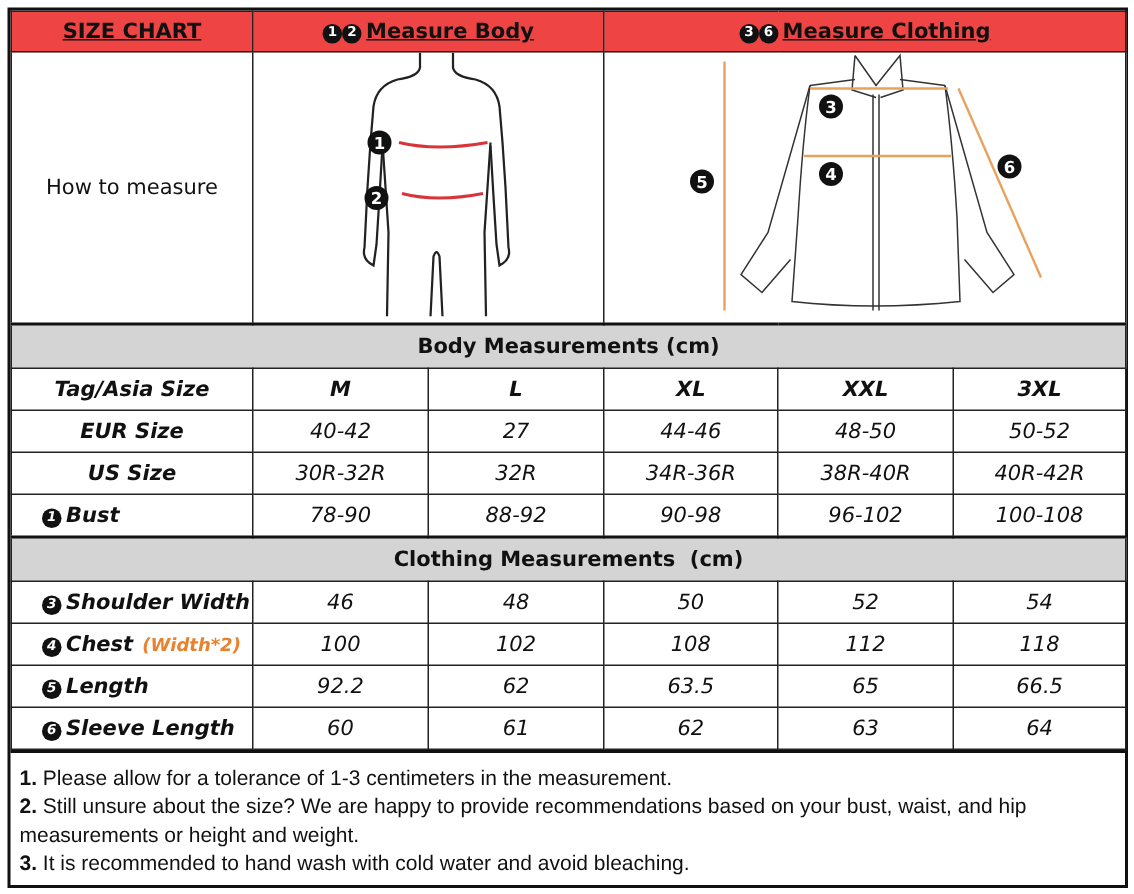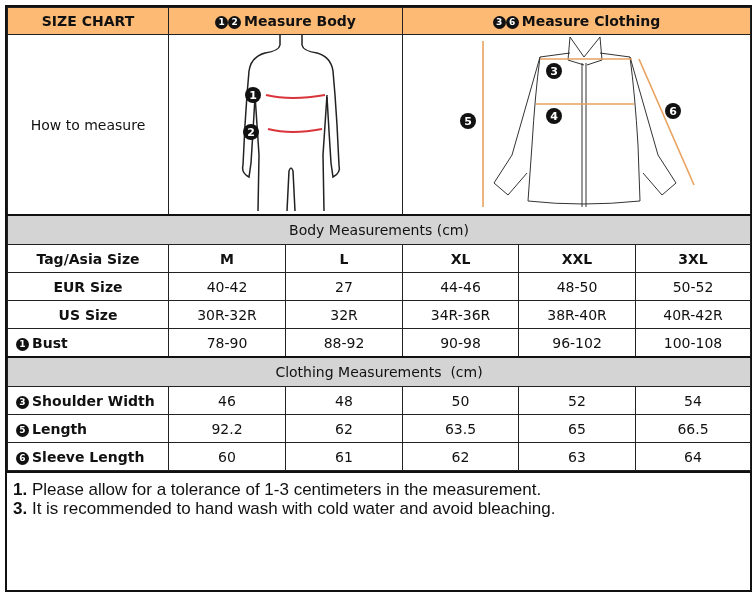--- a/index.html
+++ b/index.html
@@ -1,29 +1,29 @@
 <!DOCTYPE html>
 <html><head>
 <meta charset="utf-8">
 <style>
   html,body{margin:0;padding:0;background:#fff;}
   body{width:756px;height:596px;position:relative;overflow:hidden;font-family:"DejaVu Sans","Liberation Sans",sans-serif;color:#111;}
   .wrap{position:absolute;left:5px;top:5px;width:747px;height:587px;border:2px solid #111;box-sizing:border-box;}
   table{border-collapse:collapse;width:100%;table-layout:fixed;}
   td{border:1px solid #222;text-align:center;vertical-align:middle;padding:0;font-size:14px;}
-  .hdr td{background:#fdba74;font-weight:bold;font-size:14px;height:26px;}
-  .sec td{background:#d4d4d4;font-weight:normal;font-size:14px;height:28px;border-top:2px solid #111;}
-  .row td{height:27px;font-size:14px;}
+  .hdr td{background:#ef4444;font-weight:bold;font-size:14px;height:26px;text-decoration:underline;}
+  .sec td{background:#d4d4d4;font-weight:bold;font-size:14px;height:28px;border-top:2px solid #111;}
+  .row td{height:27px;font-size:14px;font-style:italic;}
   .row td.lab{font-weight:bold;}
-  .row td.left{text-align:left;padding-left:8px;}
+  .row td.left{text-align:left;padding-left:20px;}
   .num{display:inline-block;width:13px;height:13px;border-radius:50%;background:#111;color:#fff;font-size:9px;line-height:13px;text-align:center;font-weight:bold;vertical-align:1px;margin-right:3px;}
   .accent{color:#e8822e;font-size:12px;margin-left:6px;}
   .img-row td{height:176px;background:#fff;}
   .how{font-weight:normal;font-size:14px;}
-  .notes{border-top:2px solid #111;padding:7px 6px;font-size:17px;line-height:19px;font-family:"Liberation Sans","DejaVu Sans",sans-serif;}
+  .notes{border-top:2px solid #111;padding:7px 6px;font-size:14px;line-height:19px;font-family:"Liberation Sans","DejaVu Sans",sans-serif;}
   .notes b{font-weight:bold;}
 </style>
 </head>
 <body>
 
 <div class="wrap">
 <table>
   <colgroup>
         <col style="width:161px">
         <col style="width:117px">
@@ -130,34 +130,43 @@
   </tr>
   <tr class="row">
     <td class="lab left"><span class="num">3</span><span>Shoulder Width</span></td>
     <td>46</td>
     <td>48</td>
     <td>50</td>
     <td>52</td>
     <td>54</td>
   </tr>
   <tr class="row">
+    <td class="lab left"><span class="num">4</span><span>Chest</span><span class="accent">(Width*2)</span></td>
+    <td>100</td>
+    <td>102</td>
+    <td>108</td>
+    <td>112</td>
+    <td>118</td>
+  </tr>
+  <tr class="row">
     <td class="lab left"><span class="num">5</span><span>Length</span></td>
     <td>92.2</td>
     <td>62</td>
     <td>63.5</td>
     <td>65</td>
     <td>66.5</td>
   </tr>
   <tr class="row">
     <td class="lab left"><span class="num">6</span><span>Sleeve Length</span></td>
     <td>60</td>
     <td>61</td>
     <td>62</td>
     <td>63</td>
     <td>64</td>
   </tr>
 </tbody>
     </table>
 <div class="notes">
   <div><b>1.</b><span> Please allow for a tolerance of 1-3 centimeters in the measurement.</span></div>
+  <div><b>2.</b><span> Still unsure about the size? We are happy to provide recommendations based on your bust, waist, and hip measurements or height and weight.</span></div>
   <div><b>3.</b><span> It is recommended to hand wash with cold water and avoid bleaching.</span></div>
 </div>
 </div>
 
 </body></html>

